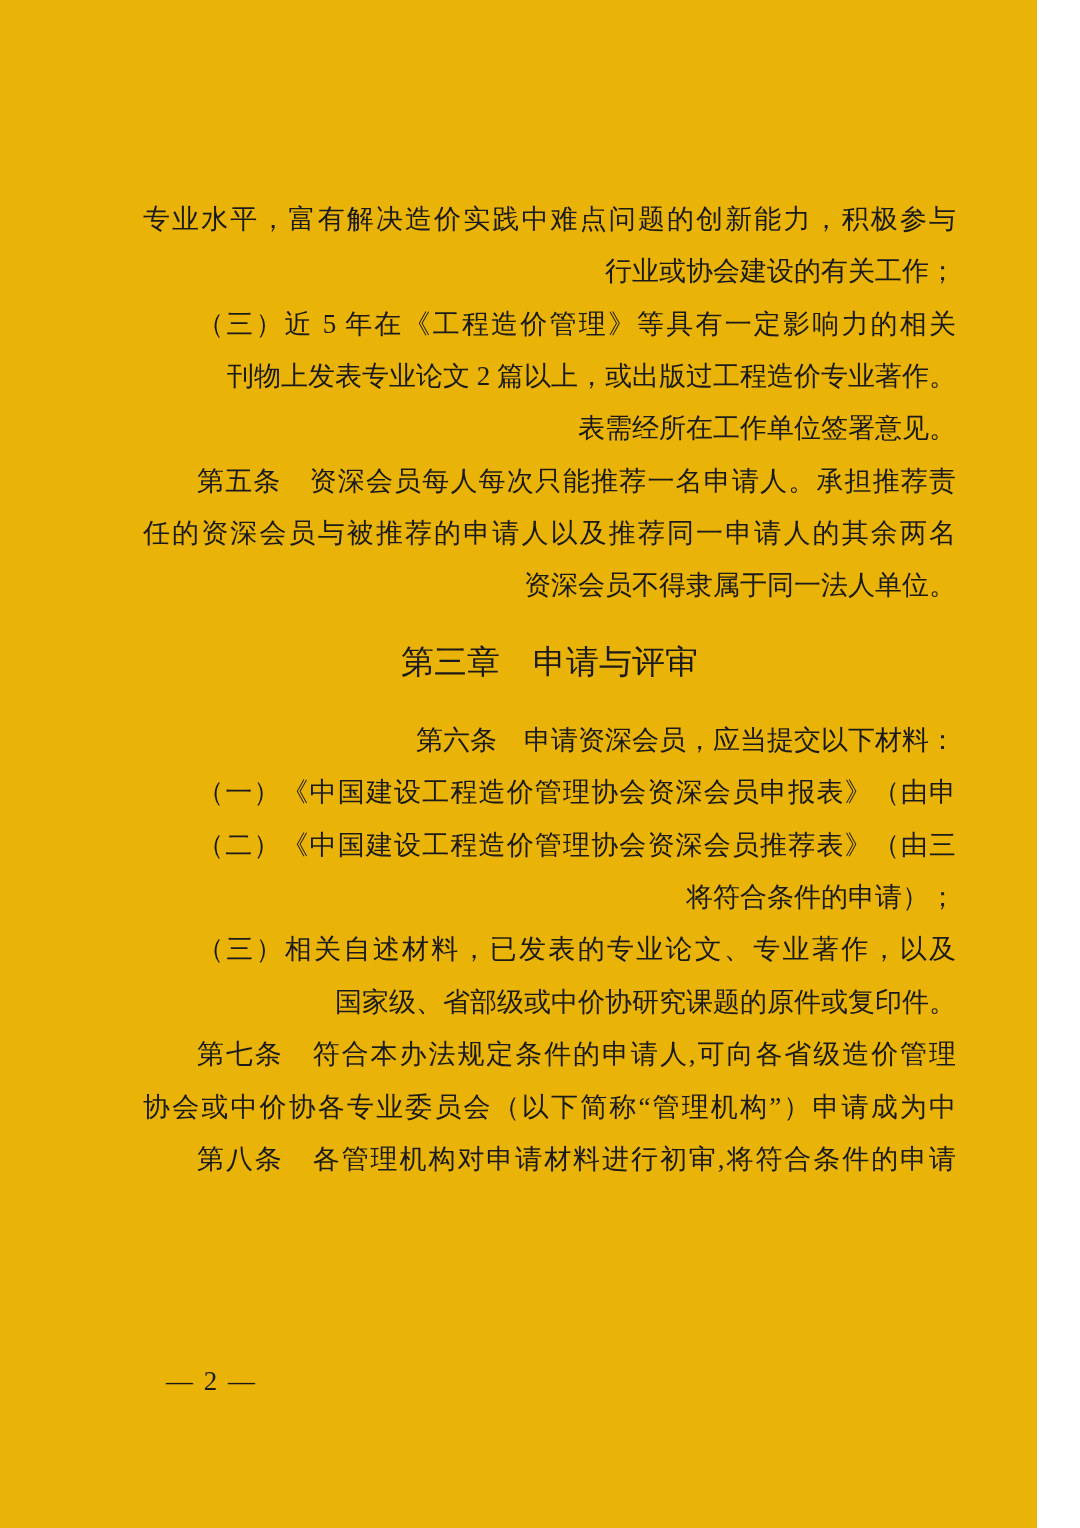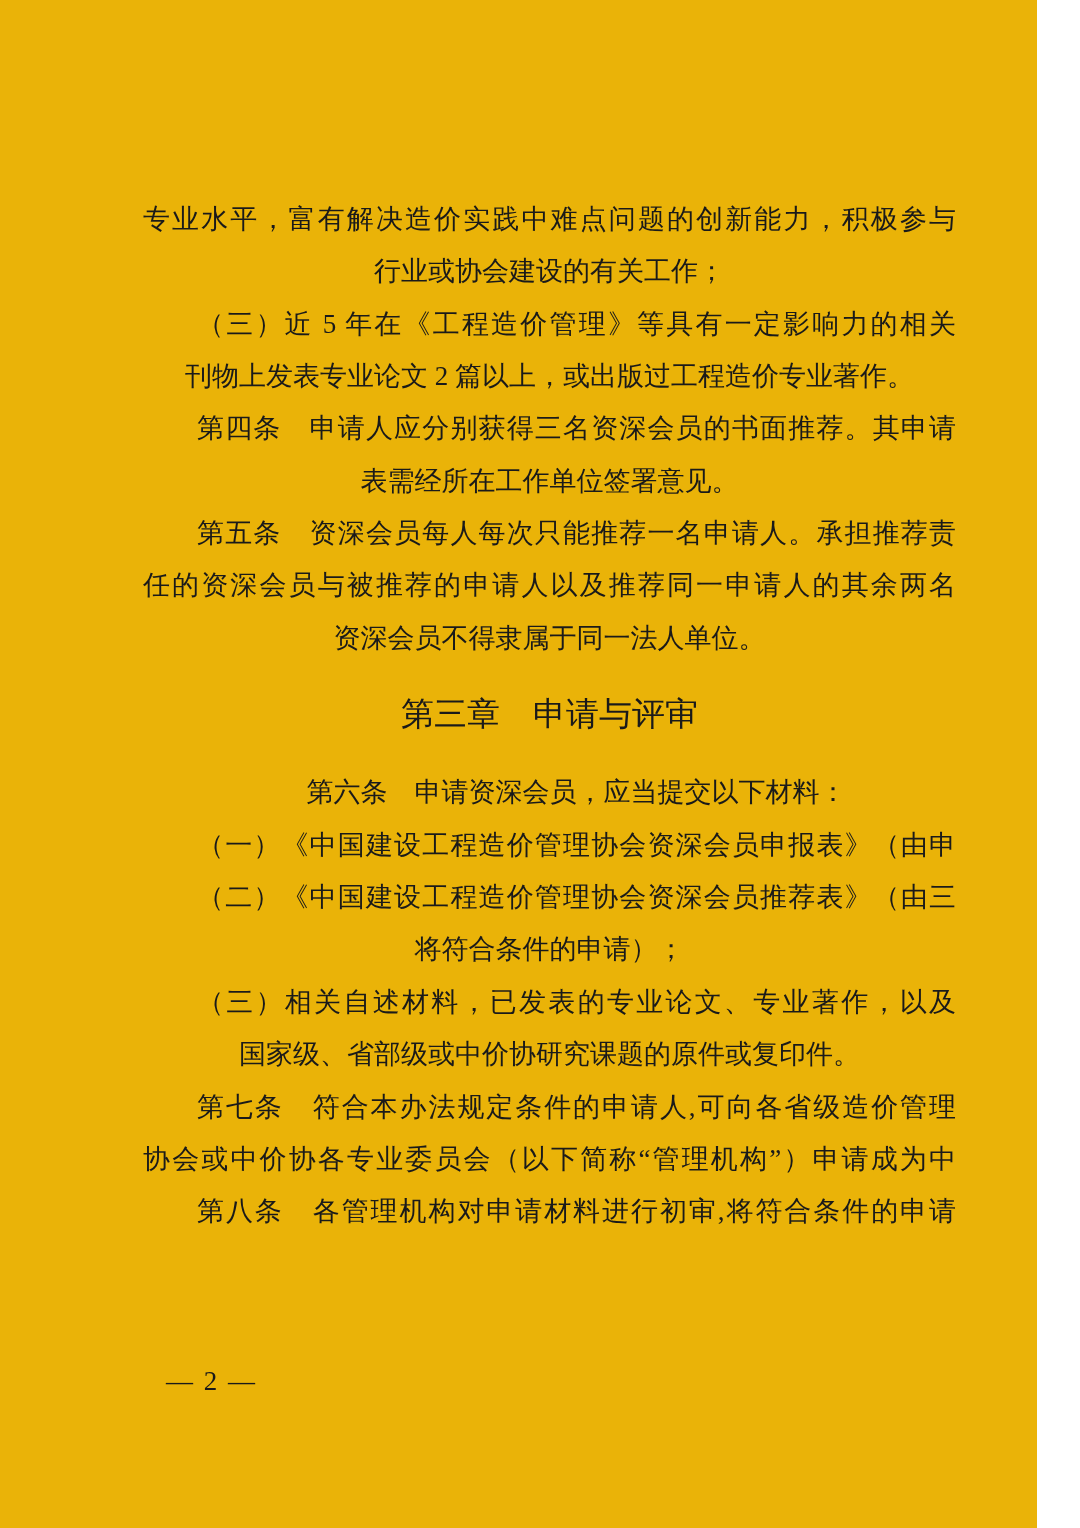--- a/index.html
+++ b/index.html
@@ -20,21 +20,21 @@
   .text-block {
     position: absolute;
     left: 143px;
     top: 193px;
     width: 813px;
     font-size: 27px;
     line-height: 52.35px;
   }
   .ln {
     height: 52.35px;
-    text-align: center;
+    text-align: right;
   }
   .ln.just {
     text-align: justify;
     text-align-last: justify;
   }
   .ln.indent {
     text-indent: 2em;
   }
   .chapter-heading {
     height: 52.35px;
@@ -54,21 +54,20 @@
 </head>
 <body>
 
 <div class="page">
   <div class="text-block">
 
     <div class="ln just">专业水平，富有解决造价实践中难点问题的创新能力，积极参与</div>
     <div class="ln">行业或协会建设的有关工作；</div>
     <div class="ln indent just">（三）近 5 年在《工程造价管理》等具有一定影响力的相关</div>
     <div class="ln">刊物上发表专业论文 2 篇以上，或出版过工程造价专业著作。</div>
-    <div class="ln indent just">第四条　申请人应分别获得三名资深会员的书面推荐。其申请</div>
     <div class="ln">表需经所在工作单位签署意见。</div>
     <div class="ln indent just">第五条　资深会员每人每次只能推荐一名申请人。承担推荐责</div>
     <div class="ln just">任的资深会员与被推荐的申请人以及推荐同一申请人的其余两名</div>
     <div class="ln">资深会员不得隶属于同一法人单位。</div>
 
     <div class="chapter-heading">第三章　申请与评审</div>
 
     <div class="ln indent">第六条　申请资深会员，应当提交以下材料：</div>
     <div class="ln indent just">（一）《中国建设工程造价管理协会资深会员申报表》（由申</div>
     <div class="ln indent just">（二）《中国建设工程造价管理协会资深会员推荐表》（由三</div>

